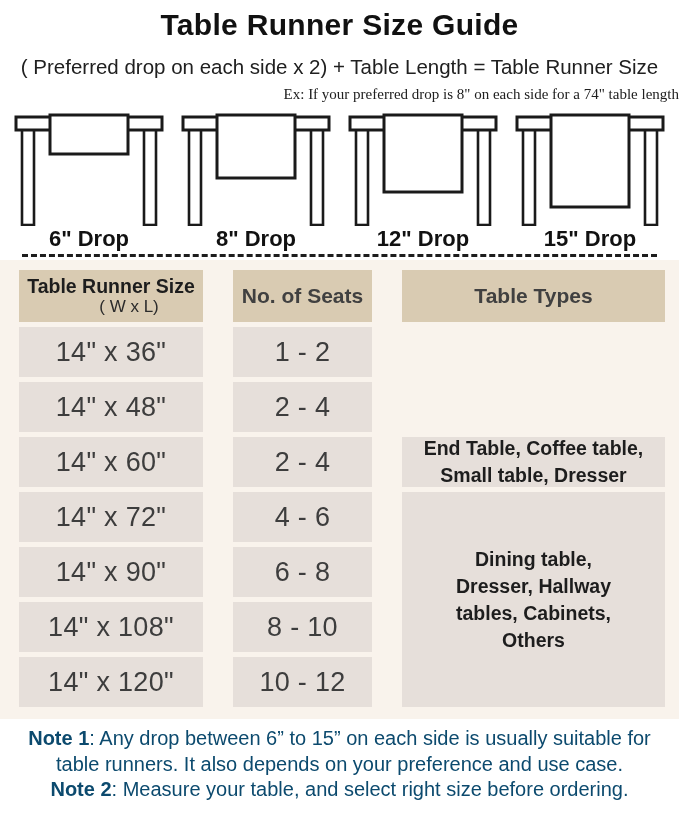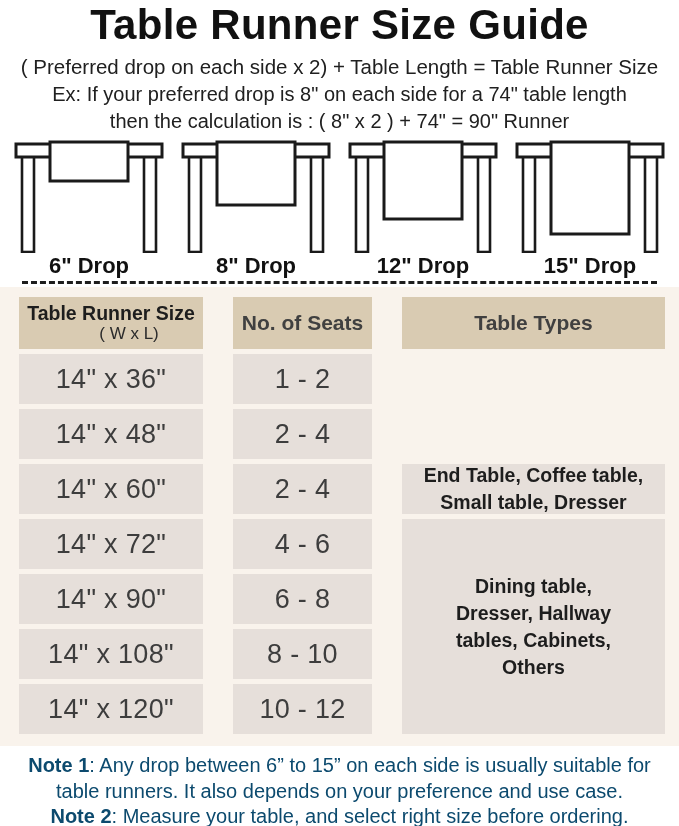--- a/index.html
+++ b/index.html
@@ -7,23 +7,23 @@
     --cell-bg:#e6dfda;
     --section-bg:#f9f3ec;
     --ink:#1c1c1c;
     --cell-ink:#3d3d3d;
   }
   *{margin:0;padding:0;box-sizing:border-box;}
   html,body{background:#fff;}
   body{font-family:"Liberation Sans","DejaVu Sans",sans-serif;color:var(--ink);}
   .page{width:679px;height:826px;background:#fff;overflow:hidden;}
 
-  .title{font-size:42px;line-height:46px;font-weight:700;text-align:center;padding-top:2px;letter-spacing:.3px;color:#111;}
+  .title{font-size:30px;line-height:46px;font-weight:700;text-align:center;padding-top:2px;letter-spacing:.3px;color:#111;}
   .formula{font-size:20.5px;line-height:28px;text-align:center;margin-top:5px;color:#202020;}
-  .ex{font-size:20px;line-height:27px;text-align:center;color:#202020;}
+  .ex{font-size:15px;line-height:27px;text-align:right;color:#202020;font-family:Liberation Serif, serif;}
 
   .illos{display:flex;justify-content:space-between;align-items:flex-start;padding:0 13px;margin-top:5px;}
   .illo{width:152px;display:flex;flex-direction:column;align-items:center;}
   .illo svg{display:block;}
   .illo .leg{fill:#fff;stroke:#1a1a1a;stroke-width:2.6;}
   .illo .tabletop{fill:#fff;stroke:#1a1a1a;stroke-width:3;}
   .illo .runner{fill:#fff;stroke:#1a1a1a;stroke-width:3;}
   .drop-label{font-size:22px;line-height:26px;font-weight:700;color:#111;margin-top:0;}
 
   .dashed{border-top:3px dashed #1d1d1d;margin:2px 22px 0 22px;height:0;}
@@ -45,21 +45,20 @@
   .notes strong{font-weight:700;}
 </style>
 </head>
 <body>
 
 <div class="page">
 
   <h1 class="title">Table Runner Size Guide</h1>
   <p class="formula">( Preferred drop on each side x 2) + Table Length = Table Runner Size</p>
   <p class="ex">Ex: If your preferred drop is 8" on each side for a 74" table length</p>
-  <p class="ex">then the calculation is : ( 8" x 2 ) + 74" = 90" Runner</p>
 
   <div class="illos">
 
     <div class="illo">
       <svg viewBox="0 0 152 113" width="152" height="113">
         <rect class="leg" x="9" y="16" width="12" height="96"></rect>
         <rect class="leg" x="131" y="16" width="12" height="96"></rect>
         <rect class="tabletop" x="3" y="4" width="146" height="13"></rect>
         <rect class="runner" x="37" y="2" width="78" height="39"></rect>
       </svg>

